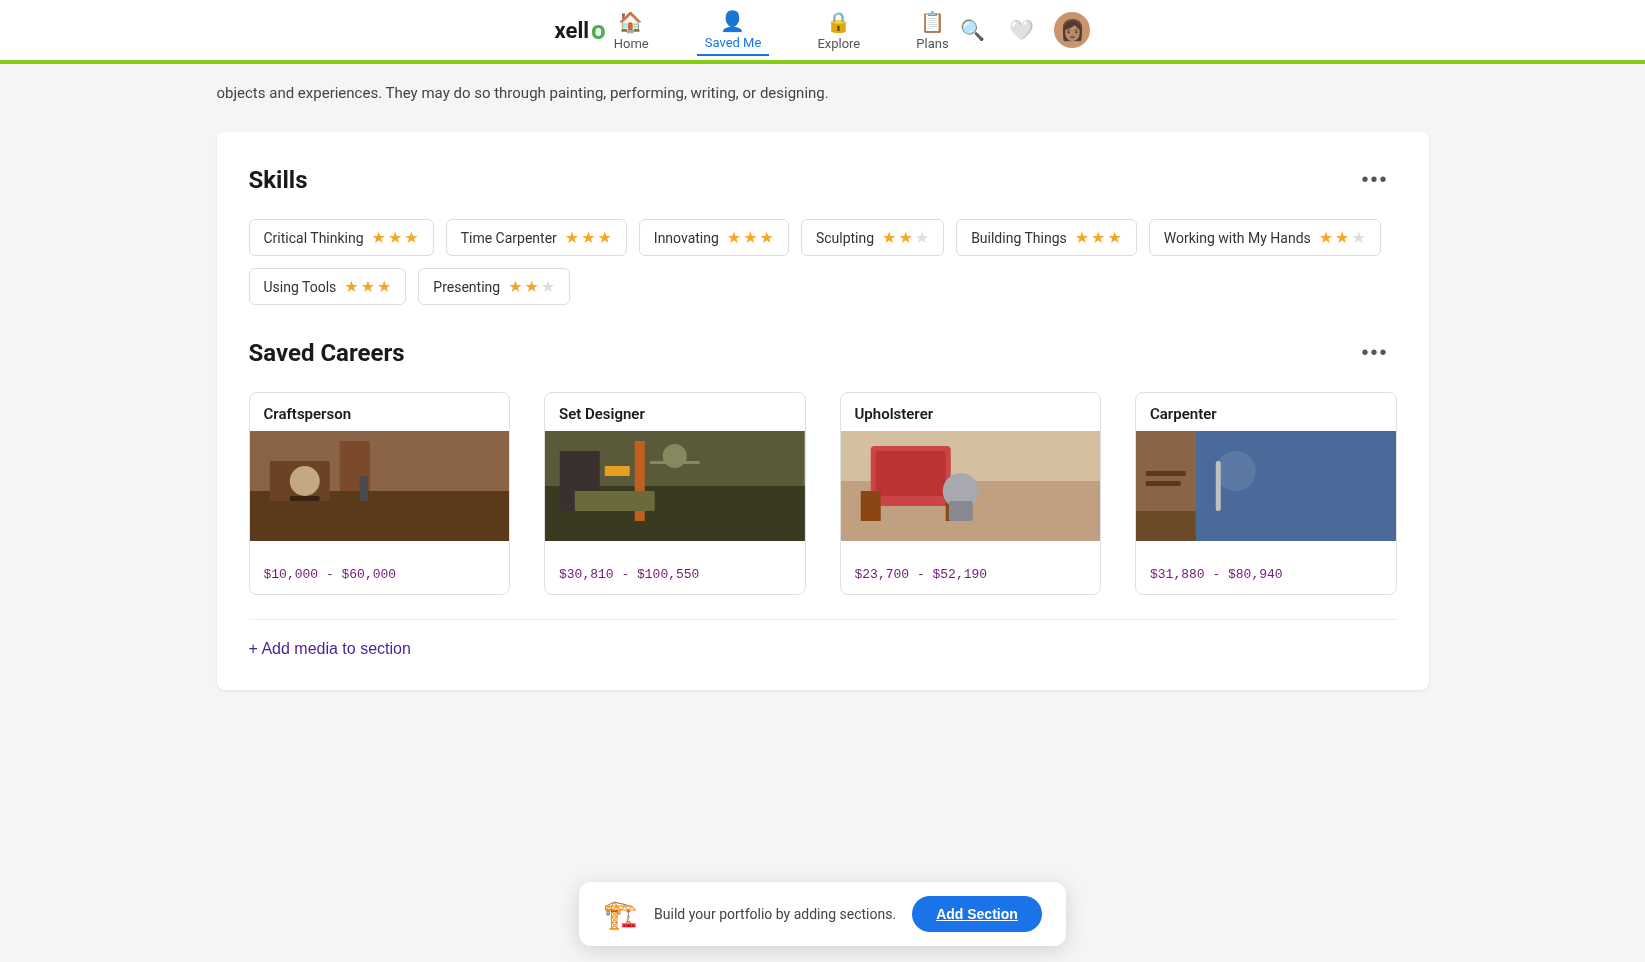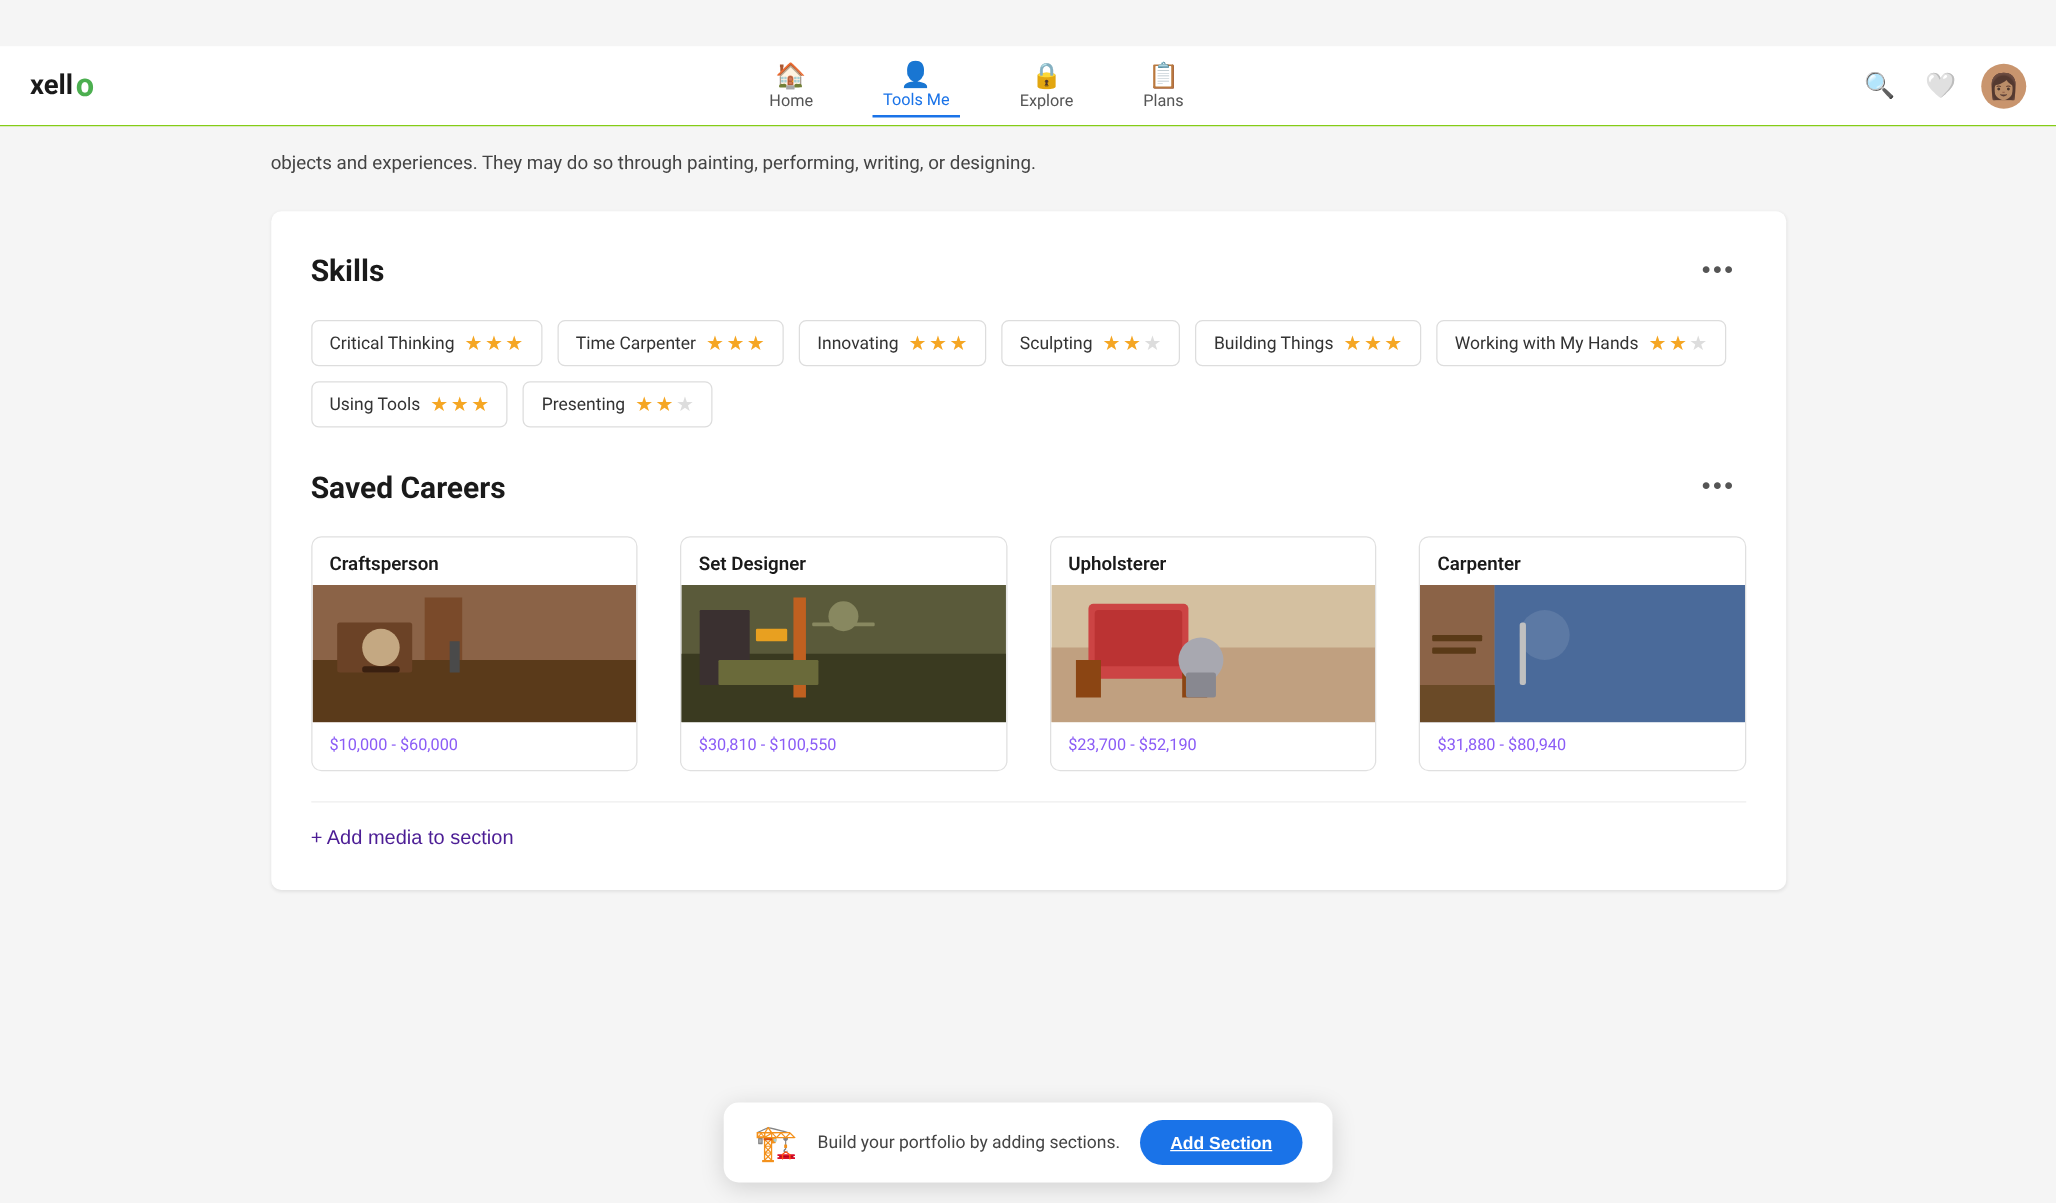--- a/index.html
+++ b/index.html
@@ -1,19 +1,19 @@
 <!DOCTYPE html>
 <html><head>
   <meta charset="utf-8">
   <style>
     * { box-sizing: border-box; margin: 0; padding: 0; }
     body { font-family: -apple-system, BlinkMacSystemFont, 'Segoe UI', Roboto, sans-serif; background: #f5f5f5; min-height: 962px; }
 
     
-    .nav { background: #fff; border-bottom: 1px solid #84cc16; display: flex; align-items: center; justify-content: space-between; padding: 0 24px; height: 64px; position: sticky; top: 0; z-index: 100; margin-top: 37px; }
+    .nav { background: #fff; border-bottom: 4px solid #84cc16; display: flex; align-items: center; justify-content: center; padding: 0 24px; height: 64px; position: sticky; top: 0; z-index: 100; }
     .nav-logo { display: flex; align-items: center; gap: 2px; font-size: 22px; font-weight: 700; color: #1a1a1a; }
     .logo-dot { color: #4CAF50; font-size: 26px; }
     .nav-center { display: flex; gap: 40px; align-items: center; }
     .nav-item { display: flex; flex-direction: column; align-items: center; gap: 2px; color: #555; font-size: 13px; cursor: pointer; text-decoration: none; padding: 4px 8px; }
     .nav-item.active { color: #1a73e8; border-bottom: 2px solid #1a73e8; }
     .nav-item-icon { font-size: 20px; }
     .nav-right { display: flex; align-items: center; gap: 16px; }
     .nav-icon-btn { background: none; border: none; cursor: pointer; font-size: 20px; color: #555; padding: 4px; }
     .avatar { width: 36px; height: 36px; border-radius: 50%; background: #c9956e; overflow: hidden; cursor: pointer; display: flex; align-items: center; justify-content: center; font-size: 20px; }
 
@@ -36,21 +36,21 @@
     .skill-tag { display: flex; align-items: center; gap: 8px; border: 1px solid #ddd; border-radius: 6px; padding: 8px 14px; font-size: 14px; color: #333; background: #fff; }
     .stars { display: flex; gap: 2px; }
     .star { font-size: 16px; }
     .star.filled { color: #F5A623; }
     .star.empty { color: #ddd; }
 
     
     .careers-grid { display: grid; grid-template-columns: repeat(4, 1fr); gap: 34px; margin-bottom: 24px; }
     .career-card { border: 1px solid #e0e0e0; border-radius: 8px; overflow: hidden; background: #fff; }
     .career-title { font-size: 15px; font-weight: 600; color: #1a1a1a; padding: 12px 14px 8px; }
-    .career-salary { font-size: 13px; color: #8b5cf6; padding: 11px 14px 12px; }
+    .career-salary { font-size: 13px; color: #701a75; padding: 26px 14px 12px; font-family: Liberation Mono, monospace; }
 
     
     .add-media-section { border-top: 1px solid #eee; padding-top: 20px; margin-top: 8px; }
     .add-media-btn { background: none; border: none; color: #4c1d95; font-size: 16px; cursor: pointer; display: flex; align-items: center; gap: 4px; }
 
     
     .bottom-banner { position: fixed; bottom: 0; left: 0; right: 0; display: flex; justify-content: center; padding: 16px; z-index: 200; }
     .banner-inner { background: #fff; border-radius: 12px; box-shadow: 0 4px 20px rgba(0,0,0,0.15); padding: 14px 24px; display: flex; align-items: center; gap: 16px; min-width: 480px; }
     .banner-emoji { font-size: 28px; }
     .banner-text { font-size: 14px; color: #444; flex: 1; }
@@ -67,21 +67,21 @@
     <span>xell</span>
       <span class="logo-dot">o</span>
   </div>
   <div class="nav-center">
     <a class="nav-item">
       <span class="nav-item-icon">🏠</span>
       <span>Home</span>
     </a>
     <a class="nav-item active">
       <span class="nav-item-icon">👤</span>
-      <span>Tools Me</span>
+      <span>Saved Me</span>
     </a>
     <a class="nav-item">
       <span class="nav-item-icon">🔒</span>
       <span>Explore</span>
     </a>
     <a class="nav-item">
       <span class="nav-item-icon">📋</span>
       <span>Plans</span>
     </a>
   </div>

